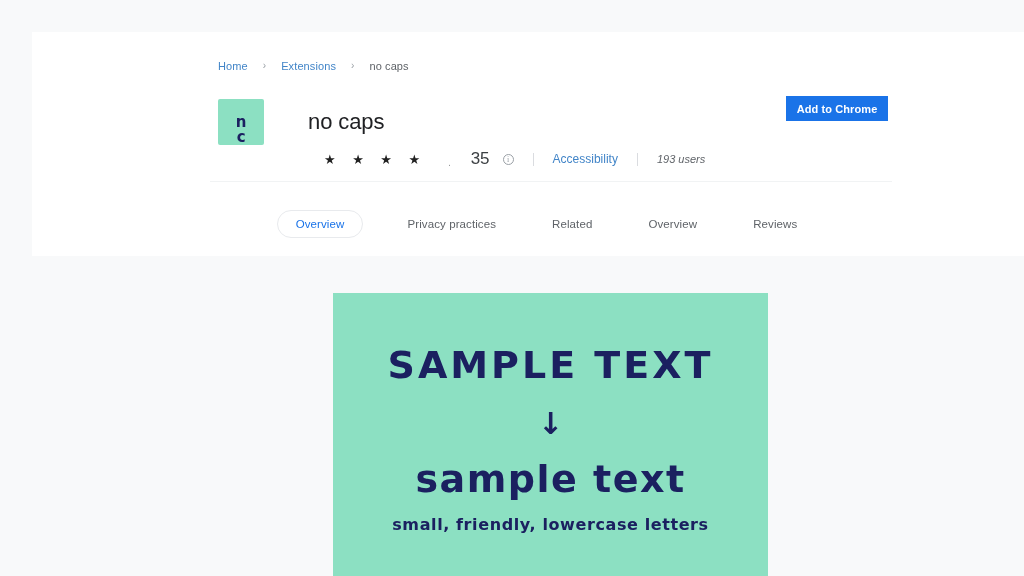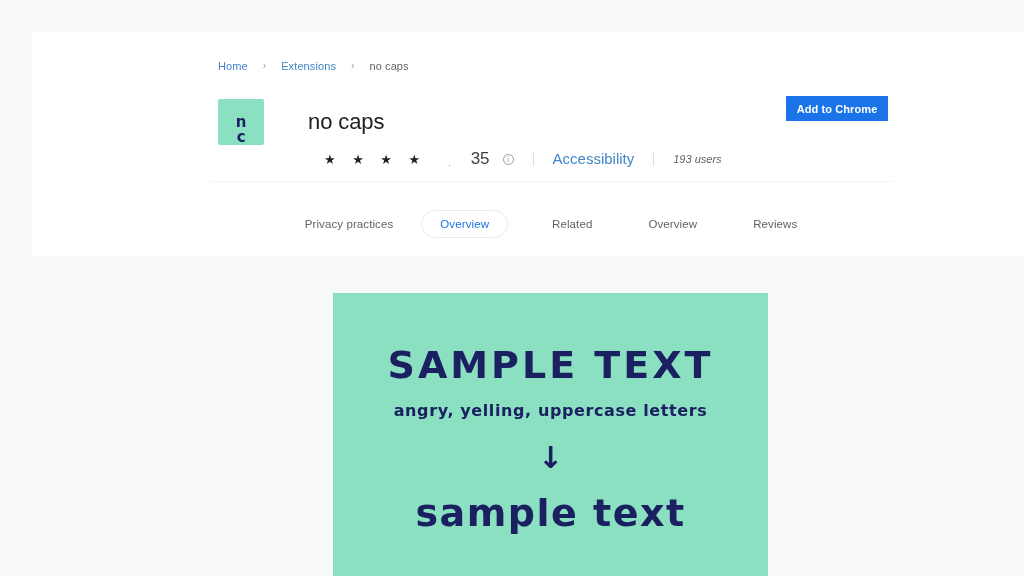--- a/index.html
+++ b/index.html
@@ -172,21 +172,21 @@
     width: 1px;
     height: 13px;
     background: #dadce0;
     margin: 0 11px;
     flex: 0 0 auto;
   }
 
   .category-link {
     color: #4285c8;
     text-decoration: none;
-    font-size: 15px;
+    font-size: 12px;
     cursor: pointer;
   }
 
   .users-count {
     color: #5f6368;
     font-size: 11px;
     font-style: italic;
   }
 
   
@@ -379,31 +379,31 @@
           <span class="users-count">193 users</span>
         </div>
       </div>
     </div>
 
     <button class="add-btn">Add to Chrome</button>
 
     <div class="divider"></div>
 
     <div class="tabs">
+      <div class="tab active">Overview</div>
       <div class="tab">Privacy practices</div>
-      <div class="tab active">Overview</div>
       <div class="tab">Related</div>
       <div class="tab">Overview</div>
       <div class="tab">Reviews</div>
     </div>
   </div>
 
   <div class="body-section">
 
     <div class="promo">
       <div class="promo-headline-upper">SAMPLE TEXT</div>
-      <div class="promo-sub-upper">angry, yelling, uppercase letters</div>
       <div class="promo-arrow">↓</div>
       <div class="promo-headline-lower">sample text</div>
+      <div class="promo-sub-lower">small, friendly, lowercase letters</div>
     </div>
   </div>
 
 </div>
 
 </body></html>

